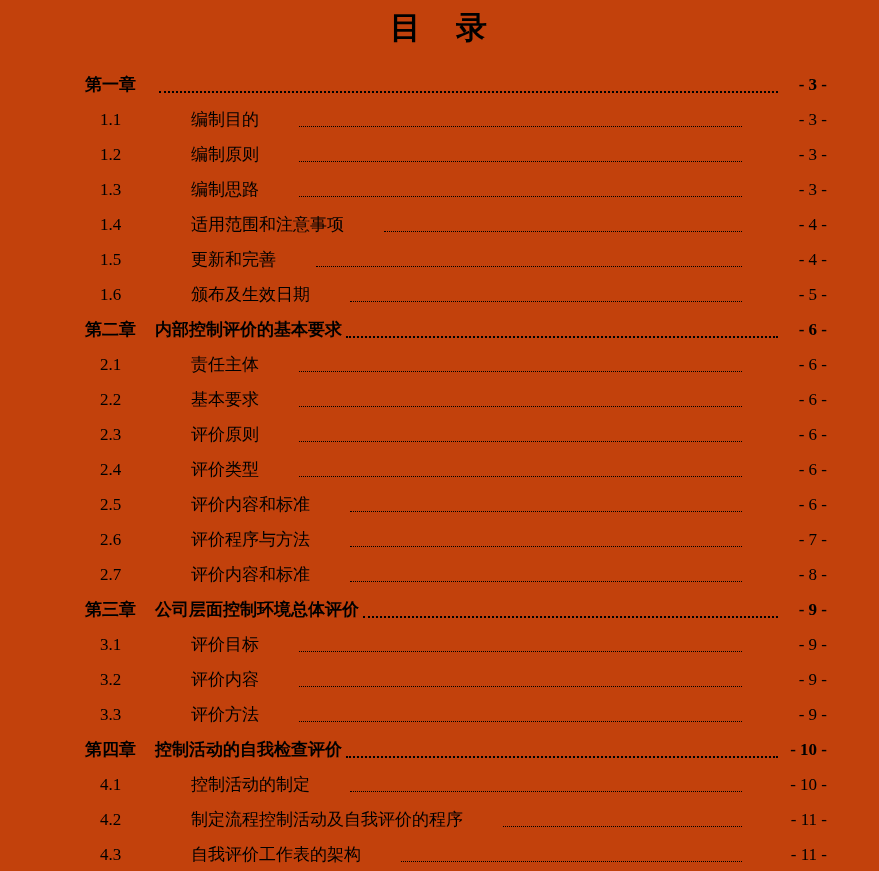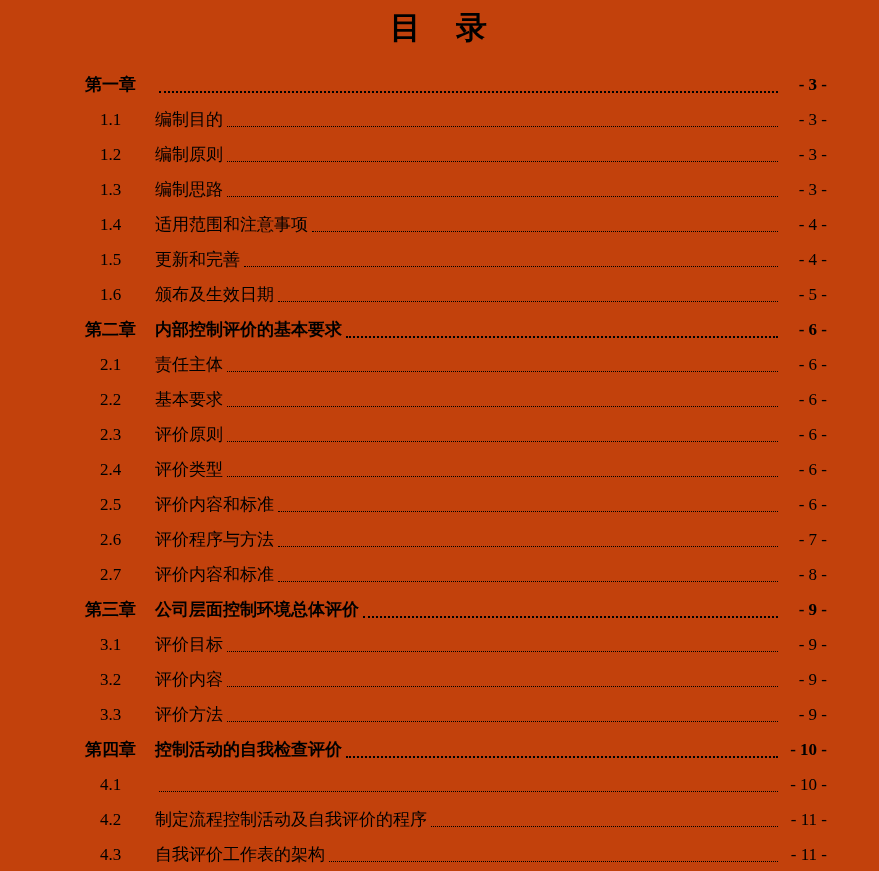--- a/index.html
+++ b/index.html
@@ -38,20 +38,21 @@
     white-space: nowrap;
   }
   .entry.chapter {
     font-weight: bold;
   }
   .entry.chapter .num {
     flex: 0 0 70px;
   }
   .entry.section {
     padding-left: 15px;
+    gap: 36px;
   }
   .entry.section .num {
     flex: 0 0 55px;
   }
   .label {
     flex: 0 0 auto;
   }
   .dots {
     flex: 1 1 auto;
     align-self: flex-end;
@@ -210,20 +211,21 @@
 
   <div class="entry chapter">
     <span class="num">第四章</span>
     <span class="label">控制活动的自我检查评价</span>
     <span class="dots"></span>
     <span class="pg">- 10 -</span>
   </div>
 
   <div class="entry section">
     <span class="num">4.1</span>
+    <span class="label">控制活动的制定</span>
     <span class="dots"></span>
     <span class="pg">- 10 -</span>
   </div>
 
   <div class="entry section">
     <span class="num">4.2</span>
     <span class="label">制定流程控制活动及自我评价的程序</span>
     <span class="dots"></span>
     <span class="pg">- 11 -</span>
   </div>

